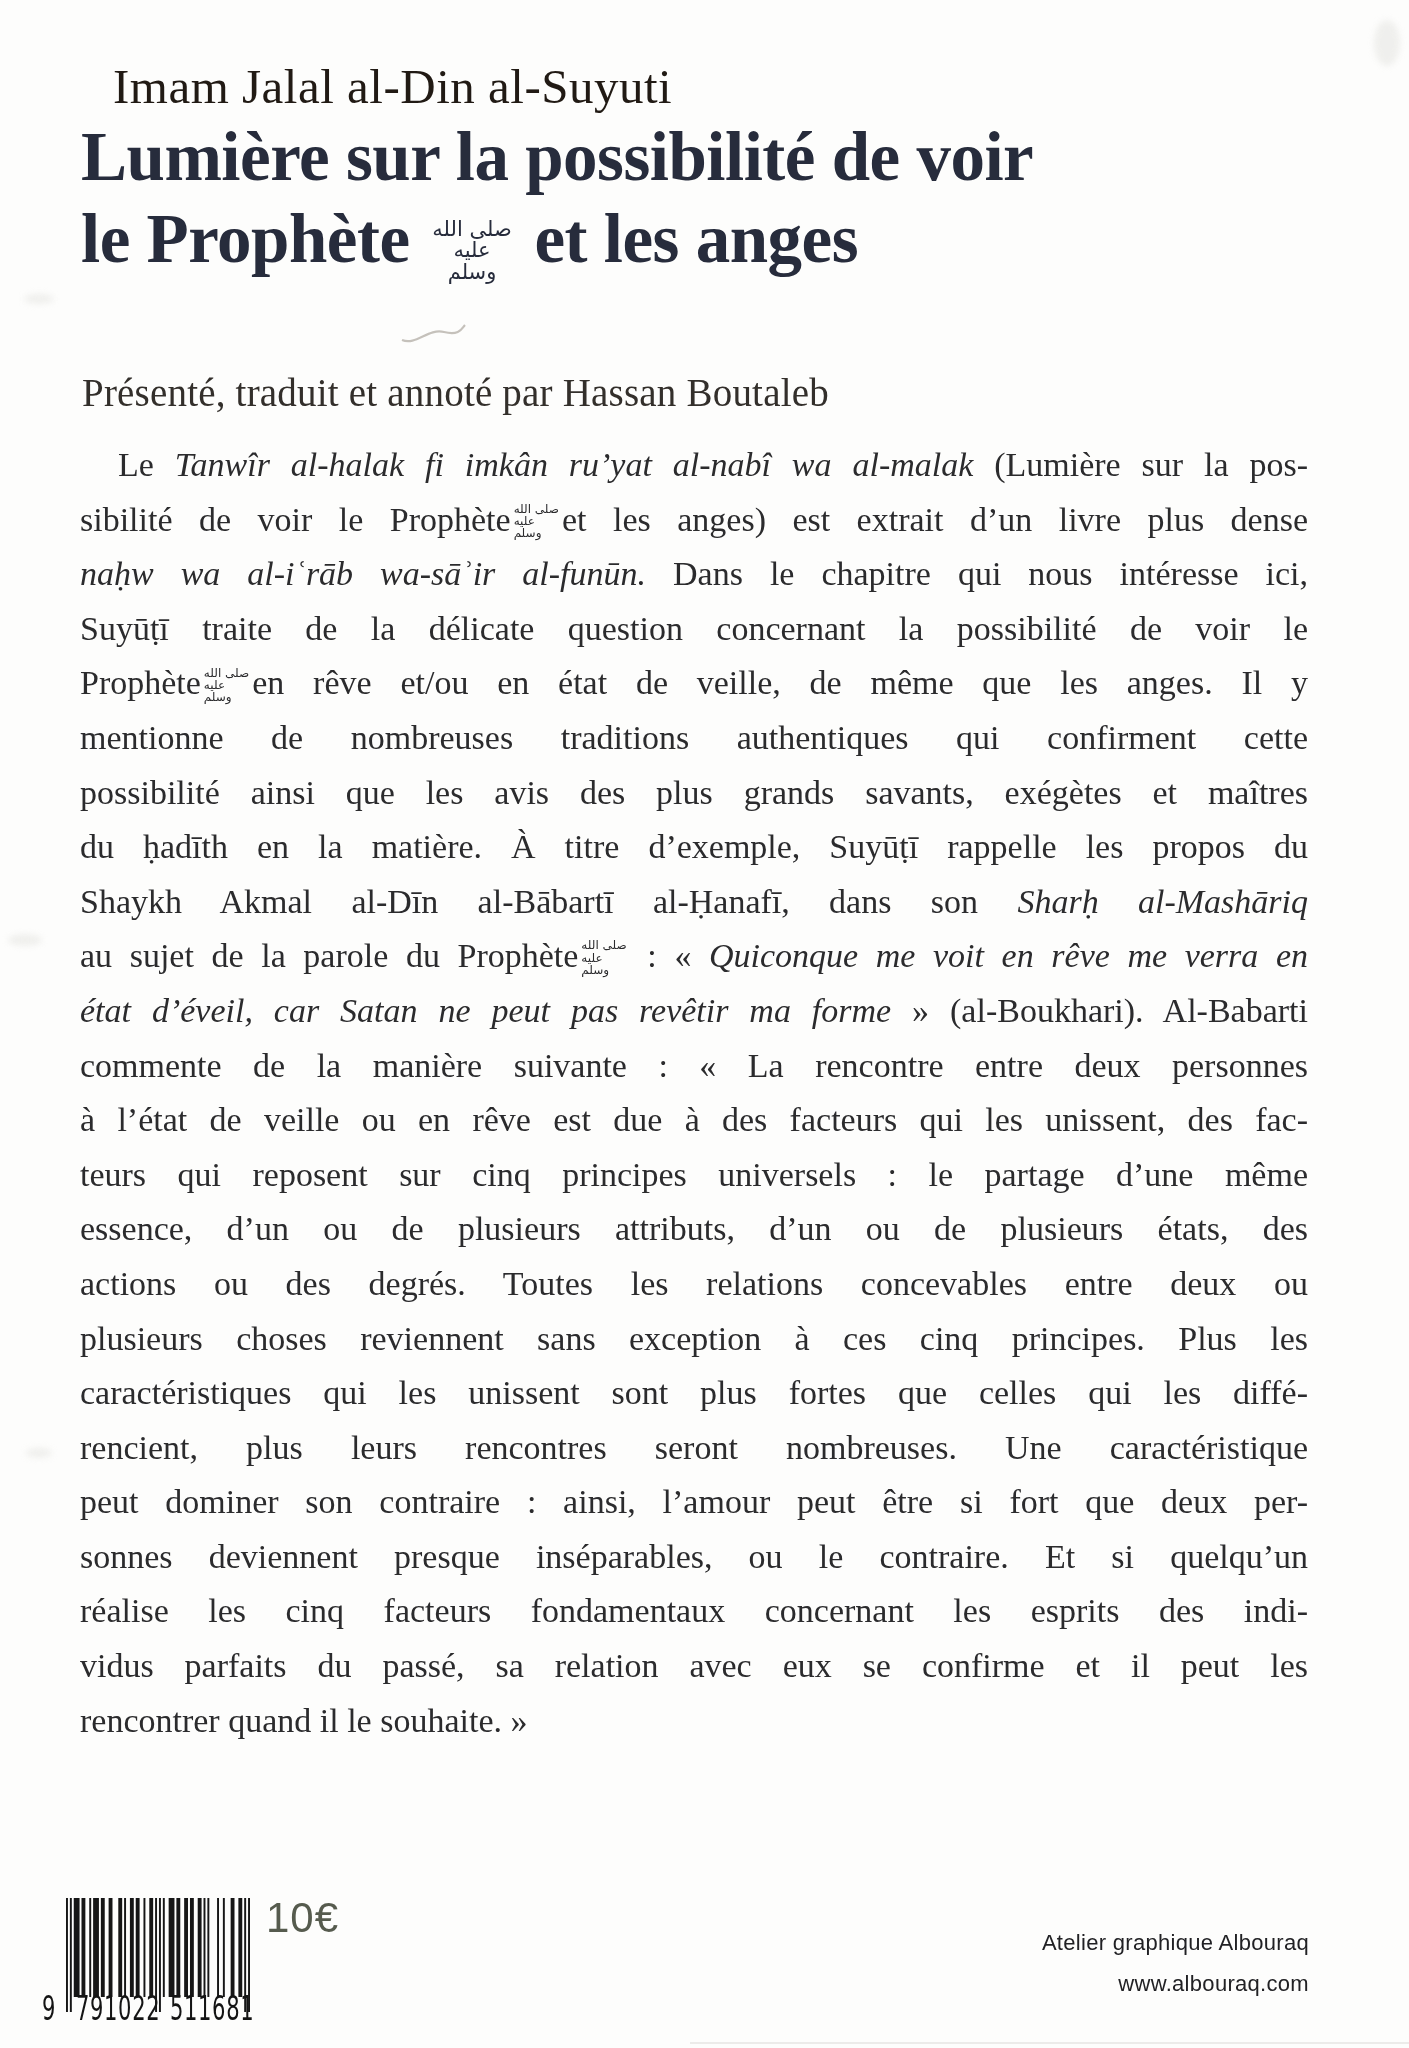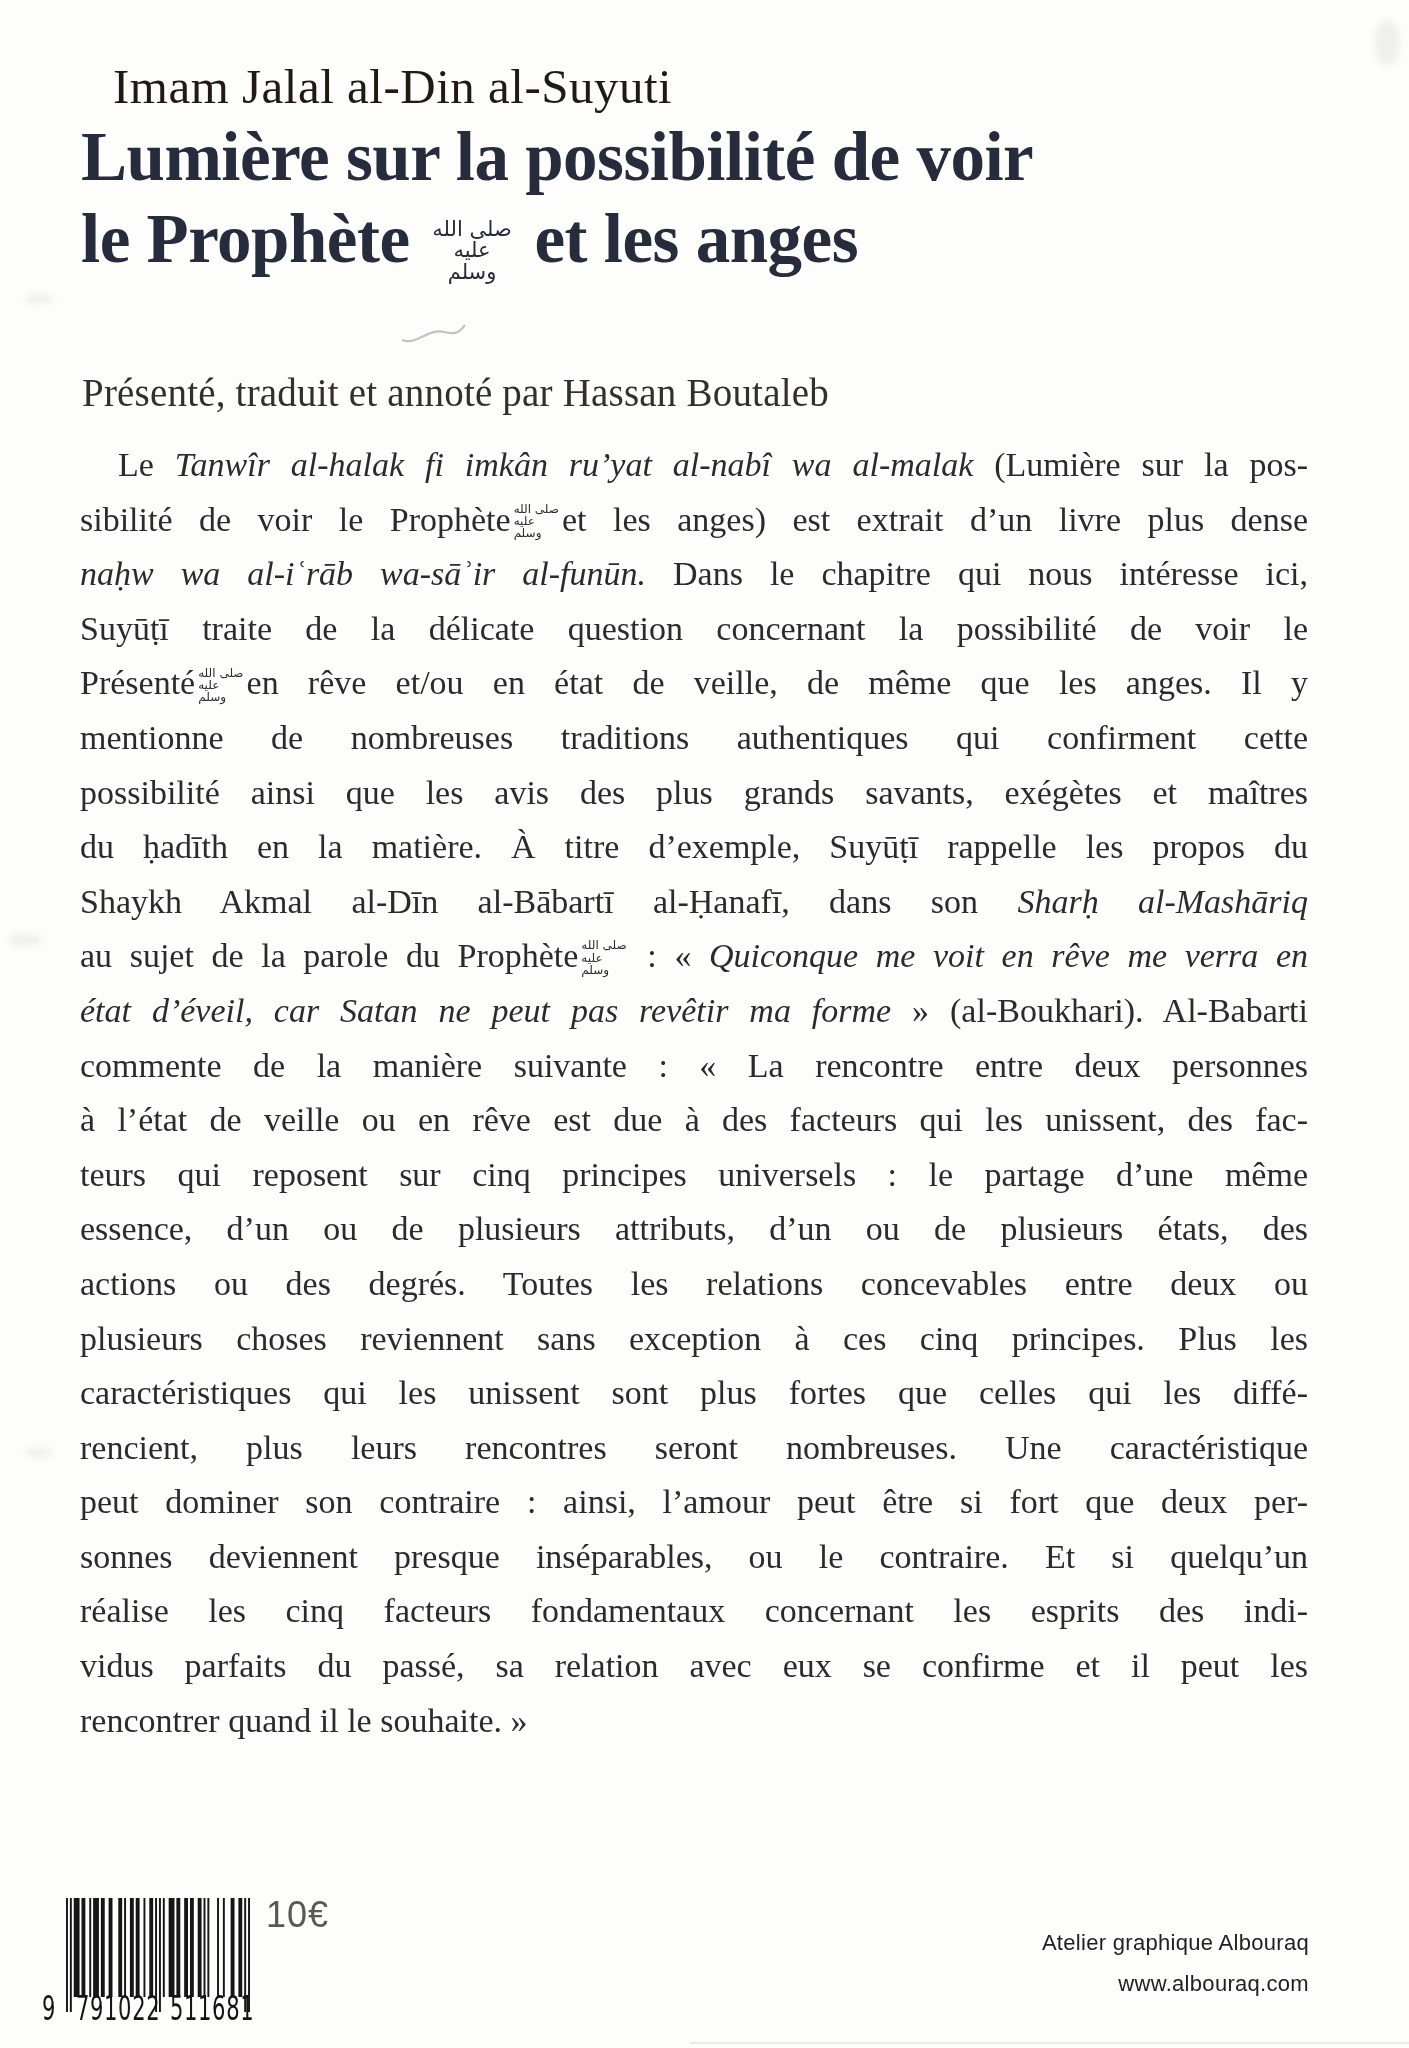--- a/index.html
+++ b/index.html
@@ -37,21 +37,21 @@
   .bline .i{font-style:italic;}
   
   .barcode-wrap{position:absolute;left:44px;top:1896px;width:240px;height:132px;}
   .barcode-wrap svg{position:absolute;left:22px;top:2px;}
   .bc-digit{
     position:absolute;top:1988px;font-family:"DejaVu Sans",sans-serif;font-size:34px;color:#141414;
     transform:scaleX(.62);transform-origin:left;white-space:nowrap;letter-spacing:1px;
   }
   .price{
     position:absolute;left:266px;top:1894px;font-family:"Liberation Sans","DejaVu Sans",sans-serif;
-    font-size:36px;color:#565b4e;letter-spacing:1px;
+    font-size:42px;color:#565b4e;letter-spacing:1px;
   }
   .credits{
     position:absolute;right:100px;top:1922px;text-align:right;
     font-family:"Liberation Sans","DejaVu Sans",sans-serif;font-size:22px;color:#212124;line-height:41px;
     letter-spacing:.3px;
   }
   
   .sm{position:absolute;background:#ebebe8;border-radius:50%;filter:blur(3px);opacity:.75;}
   .squiggle{position:absolute;opacity:.8;}
   .edge-line{position:absolute;left:690px;top:2042px;width:719px;height:2px;background:#dedcd9;opacity:.55;}
@@ -77,21 +77,21 @@
     <div id="title-line-2"><span class="n">le Prophète </span><span class="pbuh"><div>صلى الله</div><div>عليه</div><div>وسلم</div></span><span class="n"> et les anges</span></div>
   </div>
 
   <div class="subtitle">Présenté, traduit et annoté par Hassan Boutaleb</div>
 
   <div class="bodytext" id="bodytext">
       <div class="bline just ind"><span class="n">Le </span><span class="i">Tanwîr al-halak fi imkân ru’yat al-nabî wa al-malak</span><span class="n"> (Lumière sur la pos-</span></div>
       <div class="bline just"><span class="n">sibilité de voir le Prophète</span><span class="pbuh"><div>صلى الله</div><div>عليه</div><div>وسلم</div></span><span class="n">et les anges) est extrait d’un livre plus dense</span></div>
       <div class="bline just"><span class="i">naḥw wa al-iʿrāb wa-sāʾir al-funūn.</span><span class="n"> Dans le chapitre qui nous intéresse ici,</span></div>
       <div class="bline just"><span class="n">Suyūṭī traite de la délicate question concernant la possibilité de voir le</span></div>
-      <div class="bline just"><span class="n">Présenté</span><span class="pbuh"><div>صلى الله</div><div>عليه</div><div>وسلم</div></span><span class="n">en rêve et/ou en état de veille, de même que les anges. Il y</span></div>
+      <div class="bline just"><span class="n">Prophète</span><span class="pbuh"><div>صلى الله</div><div>عليه</div><div>وسلم</div></span><span class="n">en rêve et/ou en état de veille, de même que les anges. Il y</span></div>
       <div class="bline just"><span class="n">mentionne de nombreuses traditions authentiques qui confirment cette</span></div>
       <div class="bline just"><span class="n">possibilité ainsi que les avis des plus grands savants, exégètes et maîtres</span></div>
       <div class="bline just"><span class="n">du ḥadīth en la matière. À titre d’exemple, Suyūṭī rappelle les propos du</span></div>
       <div class="bline just"><span class="n">Shaykh Akmal al-Dīn al-Bābartī al-Ḥanafī, dans son </span><span class="i">Sharḥ al-Mashāriq</span></div>
       <div class="bline just"><span class="n">au sujet de la parole du Prophète</span><span class="pbuh"><div>صلى الله</div><div>عليه</div><div>وسلم</div></span><span class="n"> : « </span><span class="i">Quiconque me voit en rêve me verra en</span></div>
       <div class="bline just"><span class="i">état d’éveil, car Satan ne peut pas revêtir ma forme</span><span class="n"> » (al-Boukhari). Al-Babarti</span></div>
       <div class="bline just"><span class="n">commente de la manière suivante : « La rencontre entre deux personnes</span></div>
       <div class="bline just"><span class="n">à l’état de veille ou en rêve est due à des facteurs qui les unissent, des fac-</span></div>
       <div class="bline just"><span class="n">teurs qui reposent sur cinq principes universels : le partage d’une même</span></div>
       <div class="bline just"><span class="n">essence, d’un ou de plusieurs attributs, d’un ou de plusieurs états, des</span></div>

